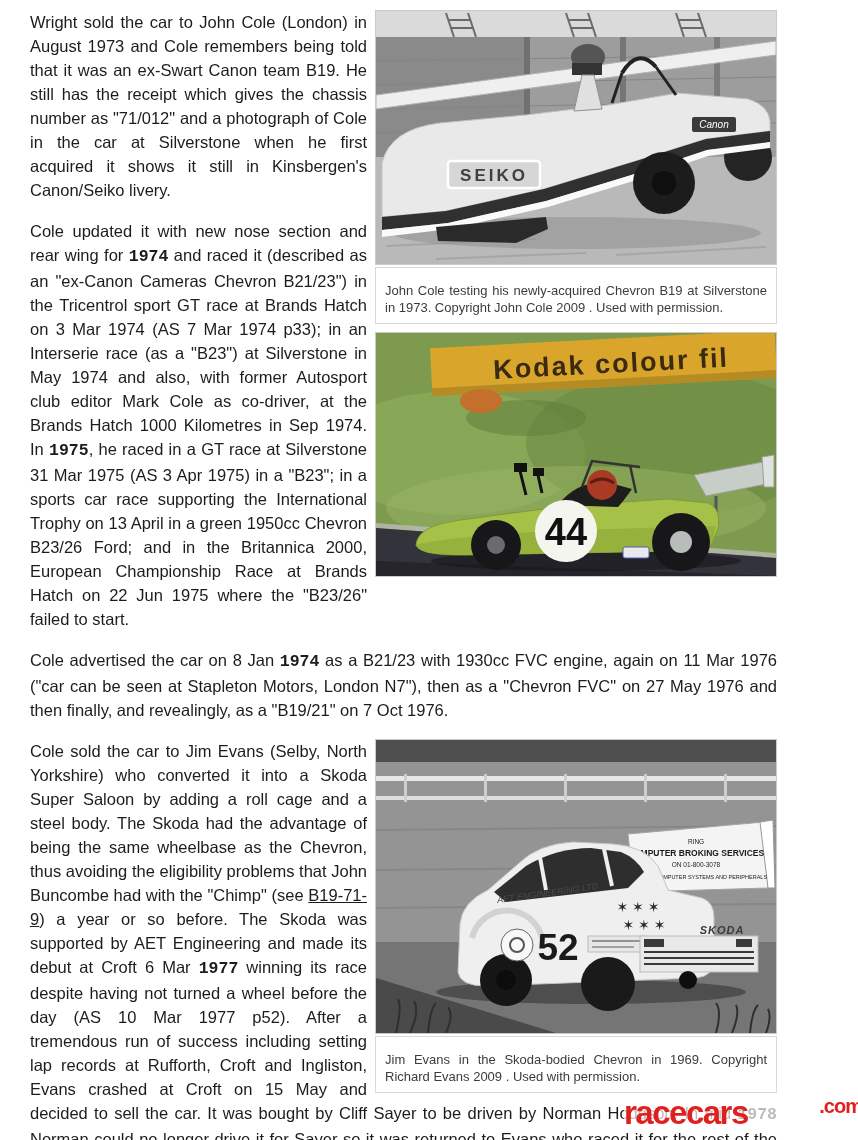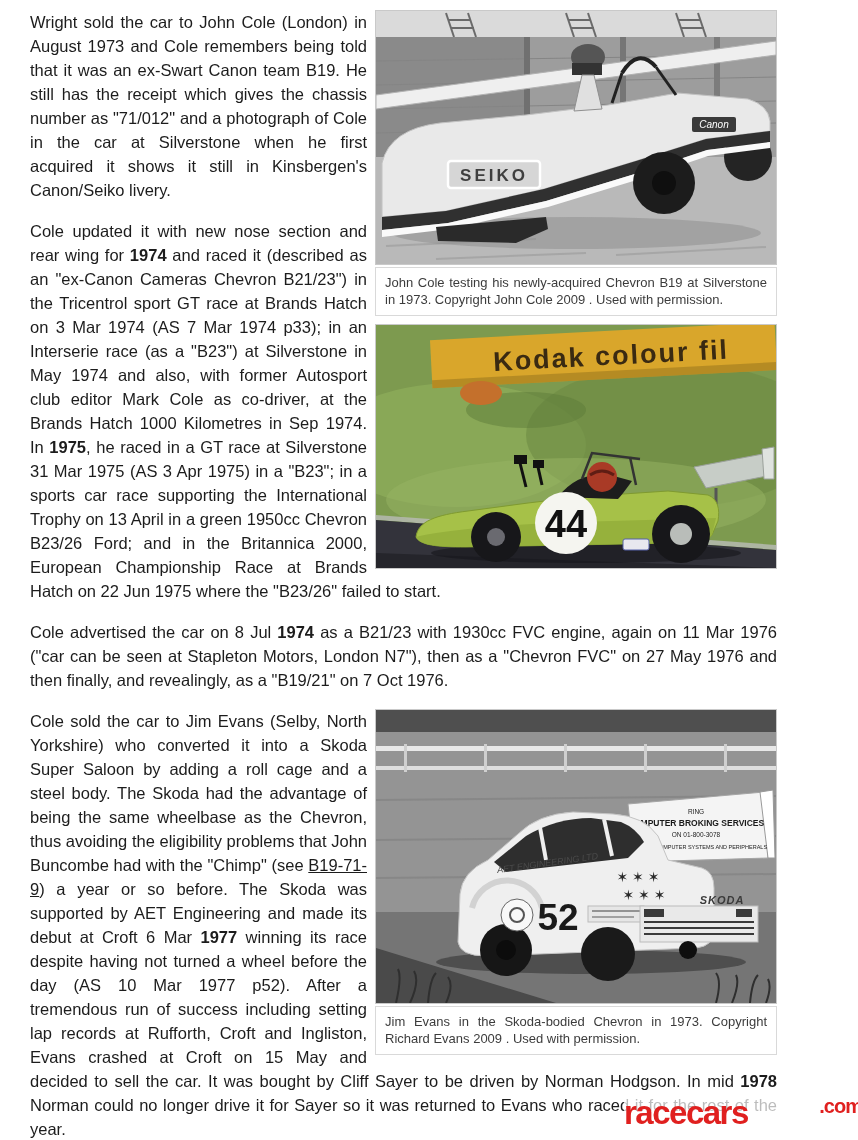--- a/index.html
+++ b/index.html
@@ -1,25 +1,25 @@
 <!DOCTYPE html>
 <html><head>
 <meta charset="utf-8">
 <style>
   html,body{margin:0;padding:0;background:#ffffff;}
   .page{position:relative;width:858px;height:1140px;overflow:hidden;background:#ffffff;
         font-family:"Liberation Sans",sans-serif;}
   .content{padding:10px 81px 0 30px;}
   p.body{font-size:16.5px;line-height:24px;color:#1c1c1c;text-align:justify;margin:0 0 17px 0;}
   p.clearpara{clear:both;}
-  .bold{font-weight:700;}
+  .bold{font-weight:700;font-family:Liberation Mono, monospace;}
   a.inline-link{color:#1c1c1c;text-decoration:underline;cursor:pointer;}
   figure{float:right;clear:right;width:402px;margin:0 0 8px 8px;}
   .photo{display:block;width:400px;border:1px solid #c9c9c9;background:#dddddd;}
-  figcaption{margin-top:2px;border:1px solid #d9d9d9;padding:6px 9px 7px 9px;font-size:13px;
+  figcaption{margin-top:2px;border:1px solid #d9d9d9;padding:14px 9px 7px 9px;font-size:13px;
              line-height:17px;color:#3c3c3c;text-align:justify;}
   .watermark{position:absolute;left:624px;top:1096px;width:238px;height:36px;
              background:rgba(255,255,255,0.70);display:flex;align-items:flex-start;
              justify-content:space-between;pointer-events:none;}
   .wm-name{font-size:33px;font-weight:800;letter-spacing:-1.5px;line-height:1;color:#e0201f;}
   .wm-tld{font-size:20px;font-weight:800;letter-spacing:-1px;line-height:1;color:#e0201f;margin-left:41px;}
   svg text{font-family:"Liberation Sans",sans-serif;}
 </style>
 </head>
 <body>
@@ -151,21 +151,21 @@
             <text x="190" y="212" font-size="38" font-weight="bold" fill="#111111" text-anchor="middle">44</text>
           </g>
           <rect x="247" y="214" width="26" height="11" rx="2" fill="#e8e8ef" stroke="#5560a8"></rect>
         </g>
       </svg>
     </figure>
 
     <p class="body"><span>Wright sold the car to John Cole (London) in August 1973 and Cole remembers being told that it was an ex-Swart Canon team B19. He still has the receipt which gives the chassis number as "71/012" and a photograph of Cole in the car at Silverstone when he first acquired it shows it still in Kinsbergen's Canon/Seiko livery.</span></p>
     <p class="body"><span>Cole updated it with new nose section and rear wing for </span><span class="bold">1974</span><span> and raced it (described as an "ex-Canon Cameras Chevron B21/23") in the Tricentrol sport GT race at Brands Hatch on 3 Mar 1974 (AS 7 Mar 1974 p33); in an Interserie race (as a "B23") at Silverstone in May 1974 and also, with former Autosport club editor Mark Cole as co-driver, at the Brands Hatch 1000 Kilometres in Sep 1974. In </span><span class="bold">1975</span><span>, he raced in a GT race at Silverstone 31 Mar 1975 (AS 3 Apr 1975) in a "B23"; in a sports car race supporting the International Trophy on 13 April in a green 1950cc Chevron B23/26 Ford; and in the Britannica 2000, European Championship Race at Brands Hatch on 22 Jun 1975 where the "B23/26" failed to start.</span></p>
 
-    <p class="body clearpara"><span>Cole advertised the car on 8 Jul </span><span class="bold">1974</span><span> as a B21/23 with 1930cc FVC engine, again on 11 Mar 1976 ("car can be seen at Stapleton Motors, London N7"), then as a "Chevron FVC" on 27 May 1976 and then finally, and revealingly, as a "B19/21" on 7 Oct 1976.</span></p>
+    <p class="body clearpara"><span>Cole advertised the car on 8 Jan </span><span class="bold">1974</span><span> as a B21/23 with 1930cc FVC engine, again on 11 Mar 1976 ("car can be seen at Stapleton Motors, London N7"), then as a "Chevron FVC" on 27 May 1976 and then finally, and revealingly, as a "B19/21" on 7 Oct 1976.</span></p>
 
     <figure>
       <svg class="photo" width="400" height="293" viewBox="0 0 400 293">
         <rect width="400" height="293" fill="#949494"></rect>
         <rect width="400" height="22" fill="#4f4f4f"></rect>
         <g stroke="#878787" stroke-width="2">
           <line x1="0" y1="90" x2="400" y2="86"></line>
             <line x1="0" y1="130" x2="400" y2="126"></line>
           <line x1="0" y1="168" x2="400" y2="164"></line>
         </g>
@@ -240,21 +240,21 @@
           <path d="M20,293 q6,-26 2,-34"></path>
             <path d="M34,293 q10,-22 4,-32"></path>
           <path d="M52,293 q2,-24 8,-30"></path>
             <path d="M70,293 q8,-18 2,-26"></path>
           <path d="M340,293 q6,-22 0,-30"></path>
             <path d="M356,293 q8,-20 4,-28"></path>
           <path d="M374,293 q2,-22 8,-28"></path>
             <path d="M390,293 q6,-16 2,-24"></path>
         </g>
       </svg>
-      <figcaption>Jim Evans in the Skoda-bodied Chevron in 1973. Copyright Richard Evans 2009 . Used with permission.</figcaption>
+      <figcaption>Jim Evans in the Skoda-bodied Chevron in 1969. Copyright Richard Evans 2009 . Used with permission.</figcaption>
     </figure>
 
     <p class="body"><span>Cole sold the car to Jim Evans (Selby, North Yorkshire) who converted it into a Skoda Super Saloon by adding a roll cage and a steel body. The Skoda had the advantage of being the same wheelbase as the Chevron, thus avoiding the eligibility problems that John Buncombe had with the "Chimp" (see </span><a class="inline-link" href="#">B19-71-9</a><span>) a year or so before. The Skoda was supported by AET Engineering and made its debut at Croft 6 Mar </span><span class="bold">1977</span><span> winning its race despite having not turned a wheel before the day (AS 10 Mar 1977 p52). After a tremendous run of success including setting lap records at Rufforth, Croft and Ingliston, Evans crashed at Croft on 15 May and decided to sell the car. It was bought by Cliff Sayer to be driven by Norman Hodgson. In mid </span><span class="bold">1978</span><span> Norman could no longer drive it for Sayer so it was returned to Evans who raced it for the rest of the year.</span></p>
 
   </div>
 
   <div class="watermark">
     <span class="wm-name">racecars</span>
     <span class="wm-tld">.com</span>
   </div>

